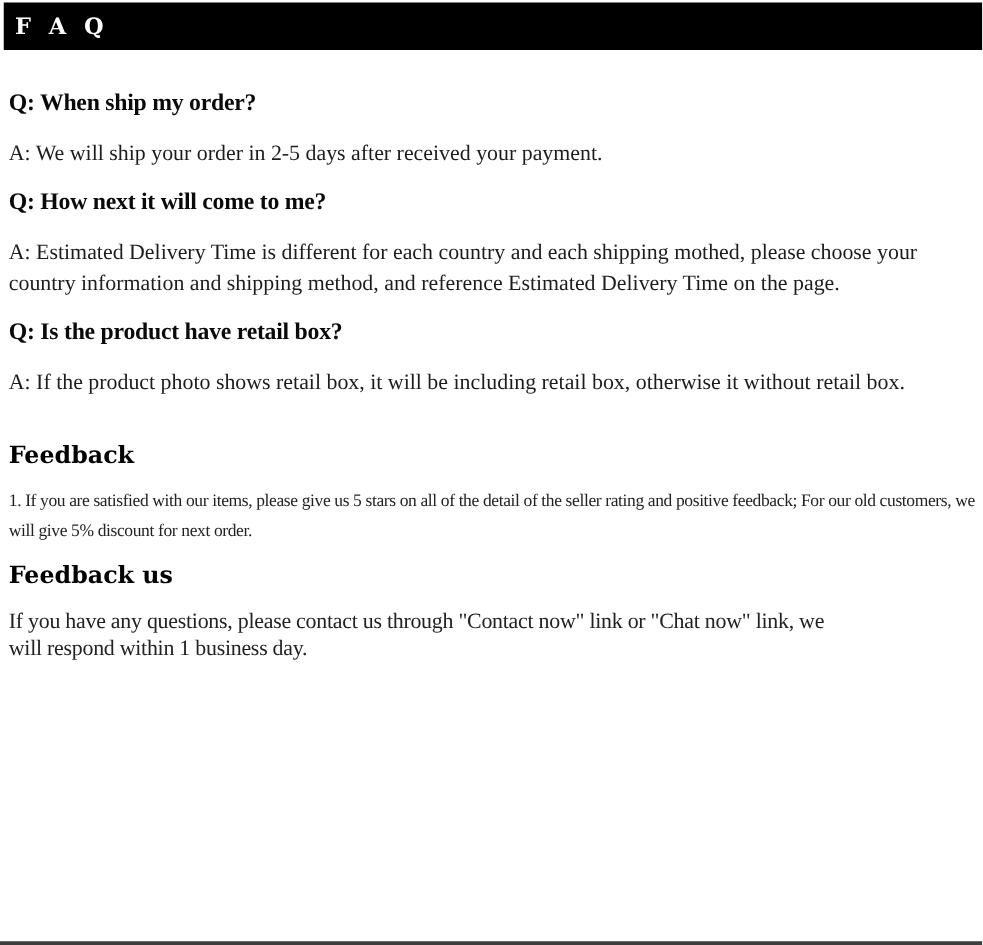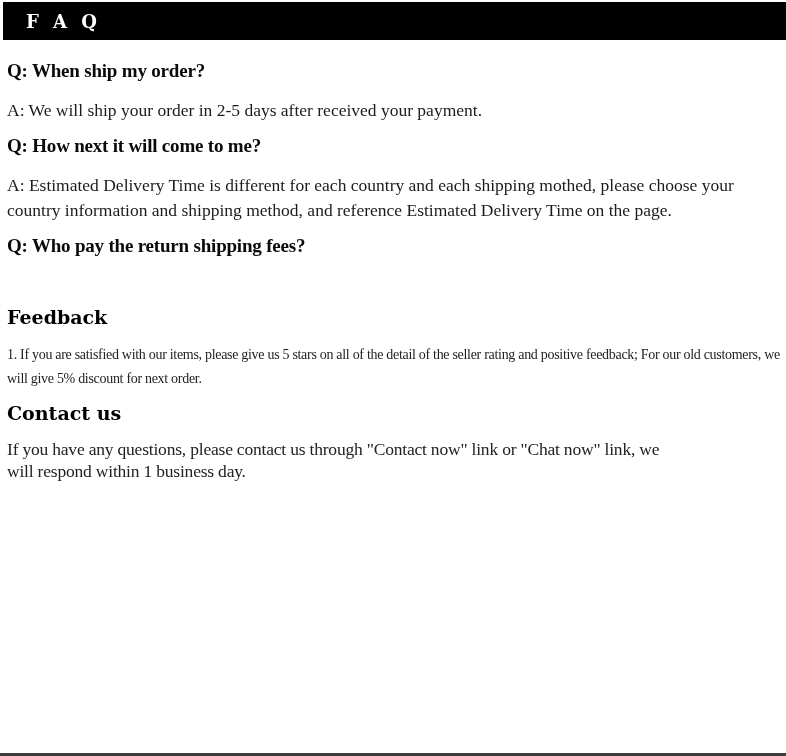--- a/index.html
+++ b/index.html
@@ -17,48 +17,48 @@
     background: #000000;
     color: #ffffff;
     display: flex;
     align-items: center;
   }
   .faq-bar .bar-title {
     font-family: "DejaVu Serif", serif;
     font-weight: 700;
     font-size: 18px;
     letter-spacing: 4px;
-    padding-left: 23px;
+    padding-left: 9px;
     white-space: pre;
   }
   .content {
     padding: 16px 6px 0 7px;
   }
   .q {
     font-family: "Liberation Serif", serif;
     font-weight: 700;
     font-size: 19px;
     line-height: 22px;
     letter-spacing: -0.2px;
-    margin: 4px 0 12px 0;
+    margin: 16px 0 12px 0;
     color: #0a0a0a;
   }
   .a {
     font-family: "Liberation Serif", serif;
     font-size: 17.5px;
     line-height: 25px;
     margin: 16px 0 12px 0;
     color: #1c1c1c;
   }
   .section-heading {
     font-family: "DejaVu Serif", serif;
     font-weight: 700;
     font-size: 19px;
     line-height: 24px;
-    margin: 48px 0 14px 0;
+    margin: 34px 0 14px 0;
     color: #000000;
   }
   .section-heading.contact {
     margin: 10px 0 13px 0;
   }
   .fb-text {
     font-family: "Liberation Serif", serif;
     font-size: 14px;
     line-height: 24px;
     letter-spacing: -0.3px;
@@ -97,32 +97,35 @@
     <section>
       <h2 class="q">Q: When ship my order?</h2>
       <p class="a">A: We will ship your order in 2-5 days after received your payment.</p>
     </section>
 
     <section>
       <h2 class="q">Q: How next it will come to me?</h2>
       <p class="a">A: Estimated Delivery Time is different for each country and each shipping mothed, please choose your country information and shipping method, and reference Estimated Delivery Time on the page.</p>
     </section>
 
+    <section>
+      <h2 class="q">Q: Is the product have retail box?</h2>
+      <p class="a">A: If the product photo shows retail box, it will be including retail box, otherwise it without retail box.</p>
+    </section>
 
 
     <section>
-      <h2 class="q">Q: Who pay the return shipping fees?</h2>
     </section>
 
     <h2 class="section-heading">Feedback</h2>
     <div>
       <p class="fb-text">1.  If you are satisfied with our items, please give us 5 stars on all of the detail of the seller rating and positive feedback; For our old customers, we will give 5% discount for next order.</p>
     </div>
 
-    <h2 class="section-heading contact">Contact us</h2>
+    <h2 class="section-heading contact">Feedback us</h2>
     <p class="contact-text">If you have any questions, please contact us through "Contact now" link or "Chat now" link, we
 will respond within 1 business day.</p>
 
   </main>
 
   <div class="bottom-strip"></div>
 
 </div>
 
 </body></html>

